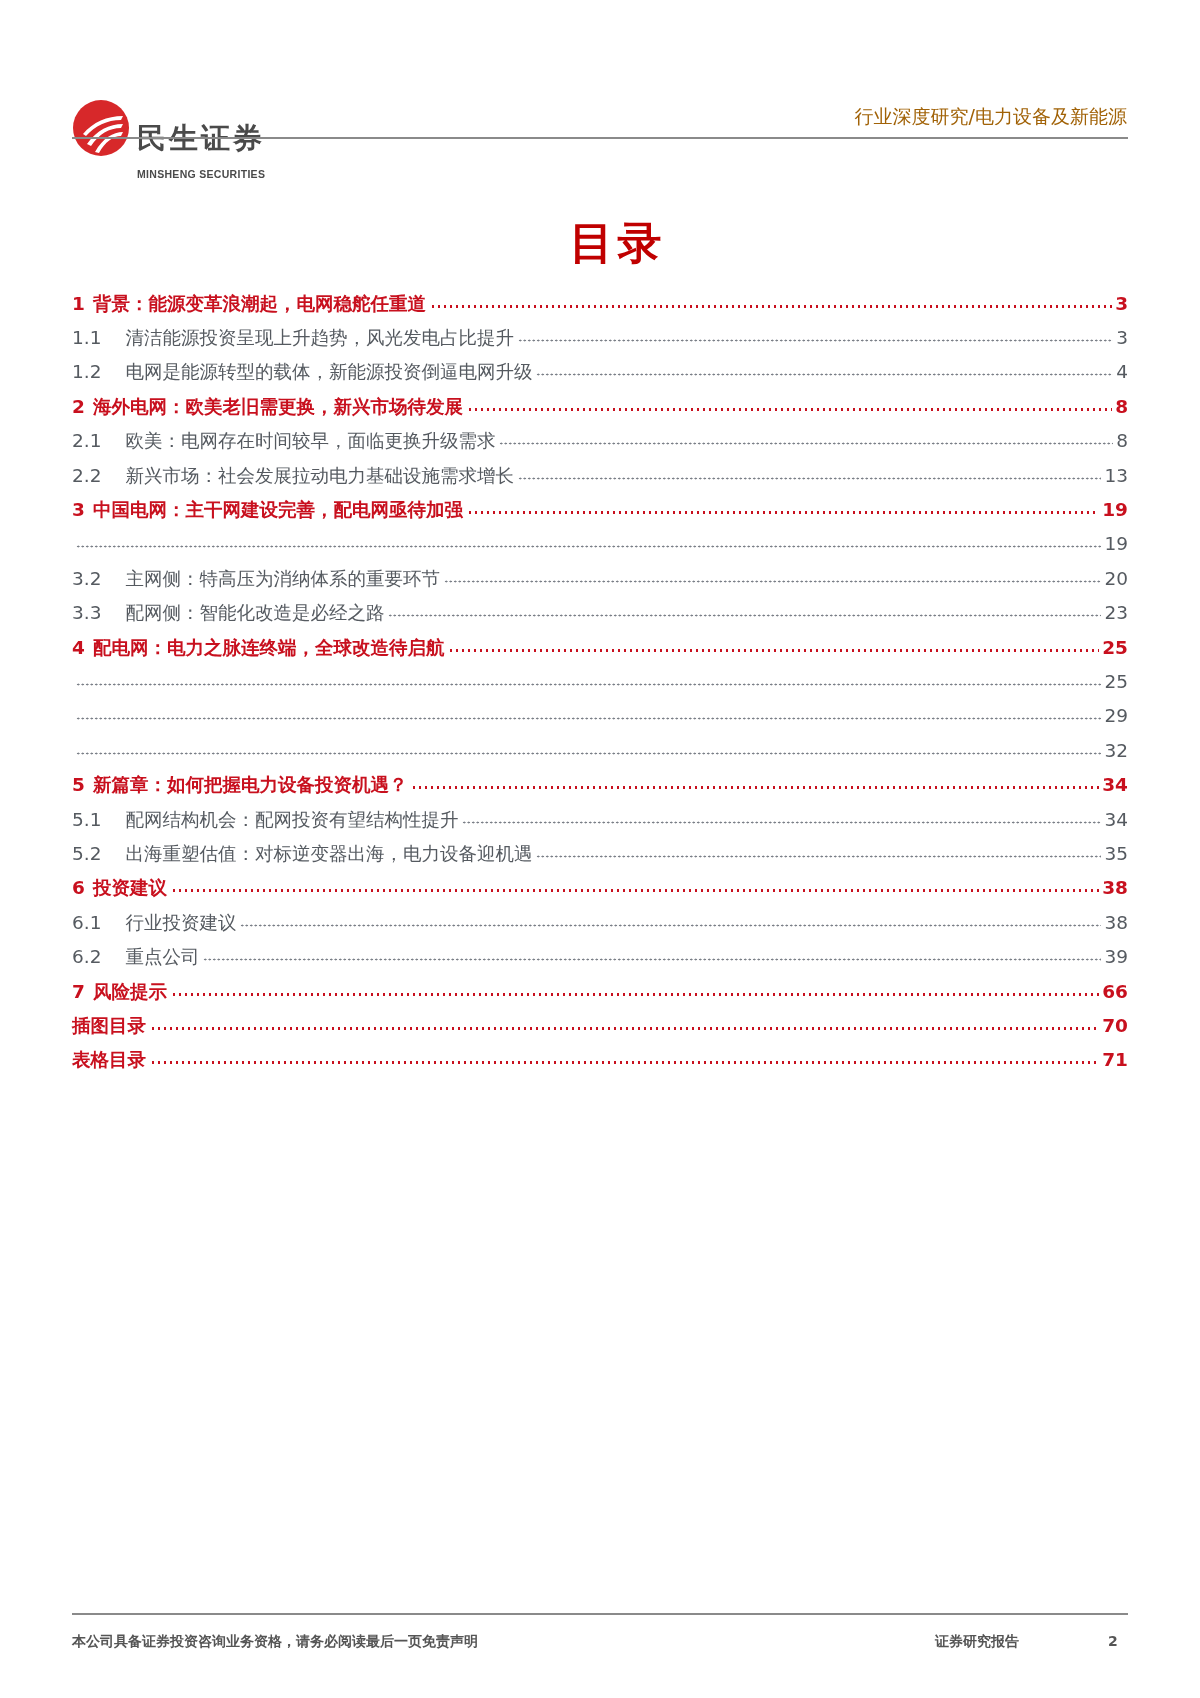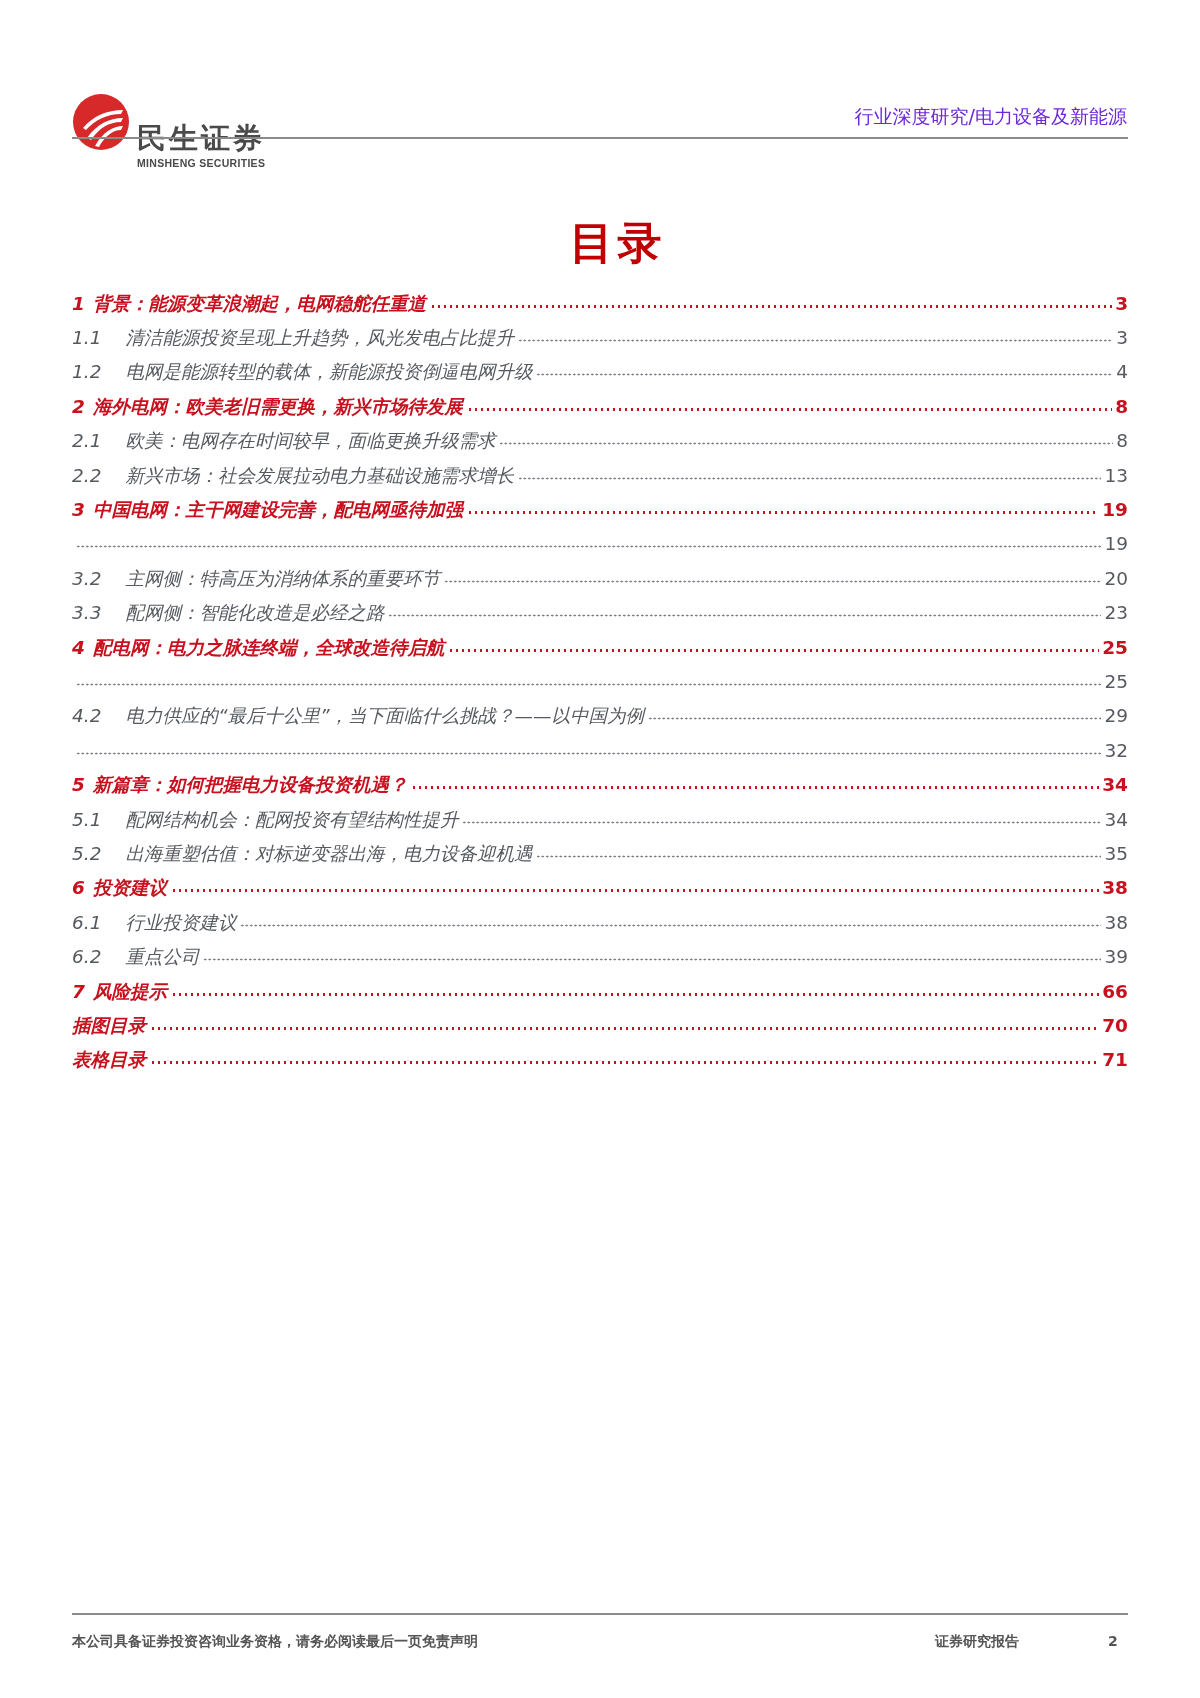--- a/index.html
+++ b/index.html
@@ -6,34 +6,34 @@
   body { width:1200px; height:1698px; position:relative; overflow:hidden;
          font-family:"DejaVu Sans","Liberation Sans",sans-serif; color:#555; }
 
   
   .logo { position:absolute; left:73px; top:75px; display:flex; align-items:center; }
   .logo-mark { width:56px; height:56px; border-radius:50%; background:#d7282a;
                position:relative; overflow:hidden; flex:none; }
   .logo-mark svg { position:absolute; left:0; top:0; }
   .logo-text { margin-left:8px; display:flex; flex-direction:column; }
   .logo-cn { font-size:29px; font-weight:bold; color:#4a4a4a; letter-spacing:3px; line-height:32px;margin-top:47px; }
-  .logo-en { font-size:10.5px; font-weight:bold; color:#4a4a4a; letter-spacing:0.3px; margin-top:3px;
+  .logo-en { font-size:10.5px; font-weight:bold; color:#4a4a4a; letter-spacing:0.3px; margin-top:14px;
              font-family:"Liberation Sans",sans-serif; }
-  .header-category { position:absolute; right:73px; top:104px; font-size:19px; color:#6d28d9; }
+  .header-category { position:absolute; right:73px; top:104px; font-size:19px; color:#a16207; }
   .header-rule { position:absolute; left:72px; right:72px; top:137px; height:0;
                  border-top:2px solid #8a8a8a; }
 
   
   .toc-title { position:absolute; left:0; right:9px; top:214px; text-align:center;
                font-size:44px; font-weight:bold; color:#c00000; letter-spacing:4px;padding-left:44px; }
 
   
   .toc { position:absolute; left:72px; right:72px; top:286px; }
   .toc-row { height:34.4px; display:flex; align-items:center; font-size:18.5px; white-space:nowrap; }
-  .toc-row .lbl { flex:none;font-style:italic; }
+  .toc-row .lbl { flex:none; }
   .toc-row .num { margin-right:8px; }
   .toc-row.l2 .lbl { color:#555a60; }
   .toc-row.l2 .num { margin-right:24px; }
   .toc-row.l1 .lbl { color:#c8101e; font-weight:bold; }
   .toc-row .leader { flex:1; align-self:center; margin:6px 3px 0 4px; height:3px; }
   .toc-row.l1 .leader { background-image:radial-gradient(circle, #c8101e 1.3px, transparent 1.5px);
                         background-size:6px 3px; background-repeat:repeat-x; }
   .toc-row.l2 .leader { background-image:radial-gradient(circle, #7a7f87 0.9px, transparent 1.1px);
                         background-size:4.5px 3px; background-repeat:repeat-x; }
   .toc-row .page { flex:none; text-align:right; }
@@ -120,21 +120,20 @@
     <div class="toc-row l1">
       <span class="lbl"><span class="num">4</span><span>配电网：电力之脉连终端，全球改造待启航</span></span>
       <span class="leader"></span>
       <span class="page">25</span>
     </div>
     <div class="toc-row l2">
       <span class="leader"></span>
       <span class="page">25</span>
     </div>
     <div class="toc-row l2">
-      <span class="lbl"><span class="num">4.2</span><span>电力供应的“最后十公里”，当下面临什么挑战？——以中国为例</span></span>
       <span class="leader"></span>
       <span class="page">29</span>
     </div>
     <div class="toc-row l2">
       <span class="leader"></span>
       <span class="page">32</span>
     </div>
     <div class="toc-row l1">
       <span class="lbl"><span class="num">5</span><span>新篇章：如何把握电力设备投资机遇？</span></span>
       <span class="leader"></span>

